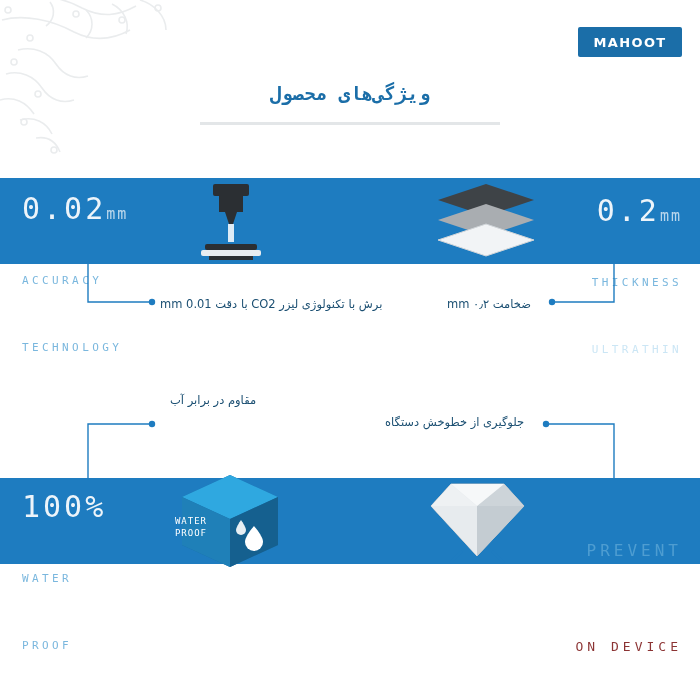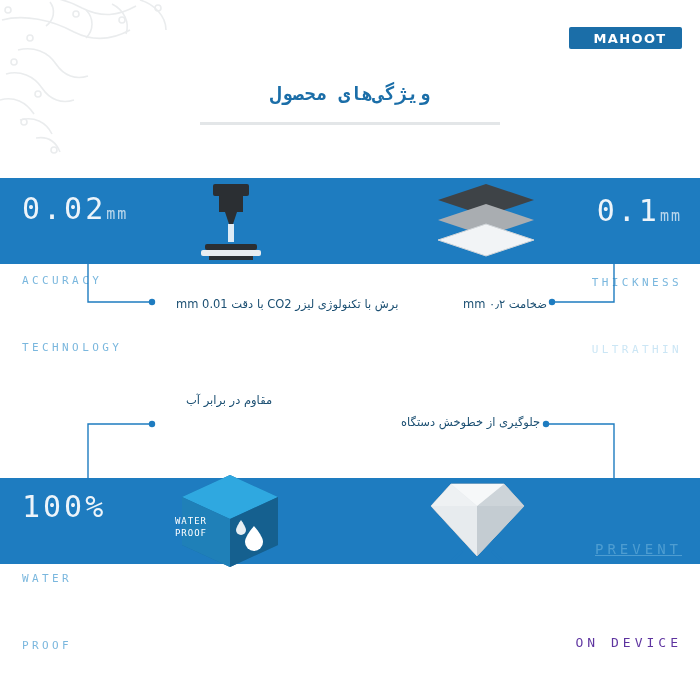--- a/index.html
+++ b/index.html
@@ -14,24 +14,24 @@
 
   
   .bg-art{
     position:absolute;left:-10px;top:-10px;width:230px;height:210px;
     opacity:.55;pointer-events:none;
   }
 
   
   .logo{
     position:absolute;right:18px;top:27px;
-    width:104px;height:22px;
+    width:104px;height:30px;
     background:#1b6ea8;
     border-radius:2px;
-    display:flex;align-items:center;justify-content:center;padding-left:9px;
+    display:flex;align-items:center;justify-content:center;
   }
   .logo-text{
     color:#ffffff;font-size:13px;letter-spacing:1.4px;font-weight:bold;
     font-family:"DejaVu Sans", sans-serif;
   }
 
   
   .title{
     position:absolute;left:0;right:0;top:82px;
     text-align:center;
@@ -91,21 +91,20 @@
   .icon-diamond{position:absolute;left:425px;top:478px;width:105px;height:86px;}
 
   
   .callout{
     position:absolute;
     font-family:"DejaVu Sans", sans-serif;
     font-size:11.5px;
     color:#1b4f72;
     direction:rtl;
     white-space:nowrap;
-    margin-left:16px;
   }
   .conn{position:absolute;pointer-events:none;}
 
   
   .c1{left:160px;top:297px;}        
   .c2{left:447px;top:297px;}        
   .c3{left:170px;top:393px;}        
   .c4{left:385px;top:415px;}        
 </style>
 </head>
@@ -166,21 +165,21 @@
   </svg>
 
   <svg class="icon-layers" viewBox="0 0 112 80">
     <polygon points="56,2 104,18 56,34 8,18" fill="#3e4347"></polygon>
     <polygon points="56,22 104,38 56,54 8,38" fill="#a9adb1"></polygon>
     <polygon points="56,42 104,58 56,74 8,58" fill="#f2f4f6" stroke="#cfd4d8" stroke-width="1"></polygon>
   </svg>
 
   <div class="blk-ultrathin">
     <div class="big-num">
-      <span>0.1</span><span class="unit">mm</span>
+      <span>0.2</span><span class="unit">mm</span>
     </div>
     <div class="sub dim">THICKNESS</div>
     <div class="sub">ULTRATHIN</div>
   </div>
 
   <svg class="conn" style="left:0;top:262px;width:700px;height:60px;">
     <path d="M88 2 L88 40 L152 40" fill="none" stroke="#1e7cc0" stroke-width="1.4"></path>
     <circle cx="152" cy="40" r="3.2" fill="#1e7cc0"></circle>
     <path d="M614 2 L614 40 L552 40" fill="none" stroke="#1e7cc0" stroke-width="1.4"></path>
     <circle cx="552" cy="40" r="3.2" fill="#1e7cc0"></circle>
@@ -226,18 +225,18 @@
     <polygon points="6,28 52,28 52,78" fill="#e7ebee"></polygon>
     <polygon points="99,28 52,28 52,78" fill="#c4ccd2"></polygon>
     <g stroke="#1e7cc0" stroke-width="3" stroke-linecap="round">
       <line x1="36" y1="74" x2="26" y2="84"></line>
       <line x1="52" y1="80" x2="52" y2="86"></line>
       <line x1="68" y1="74" x2="78" y2="84"></line>
     </g>
   </svg>
 
   <div class="blk-scratch">
-    <div class="sub dim" style="font-size:14px;letter-spacing:4px;text-decoration:underline;">PREVENT</div>
+    <div class="sub dim" style="font-size:16px;letter-spacing:4px;">PREVENT</div>
     <div class="big-num" style="font-size:22px;letter-spacing:4px;">SCRATCH</div>
-    <div class="sub" style="font-size:13px;letter-spacing:4px;color:#4c1d95;opacity:.9;">ON DEVICE</div>
+    <div class="sub" style="font-size:13px;letter-spacing:4px;color:#7f1d1d;opacity:.9;">ON DEVICE</div>
   </div>
 
 </div>
 
 </body></html>

